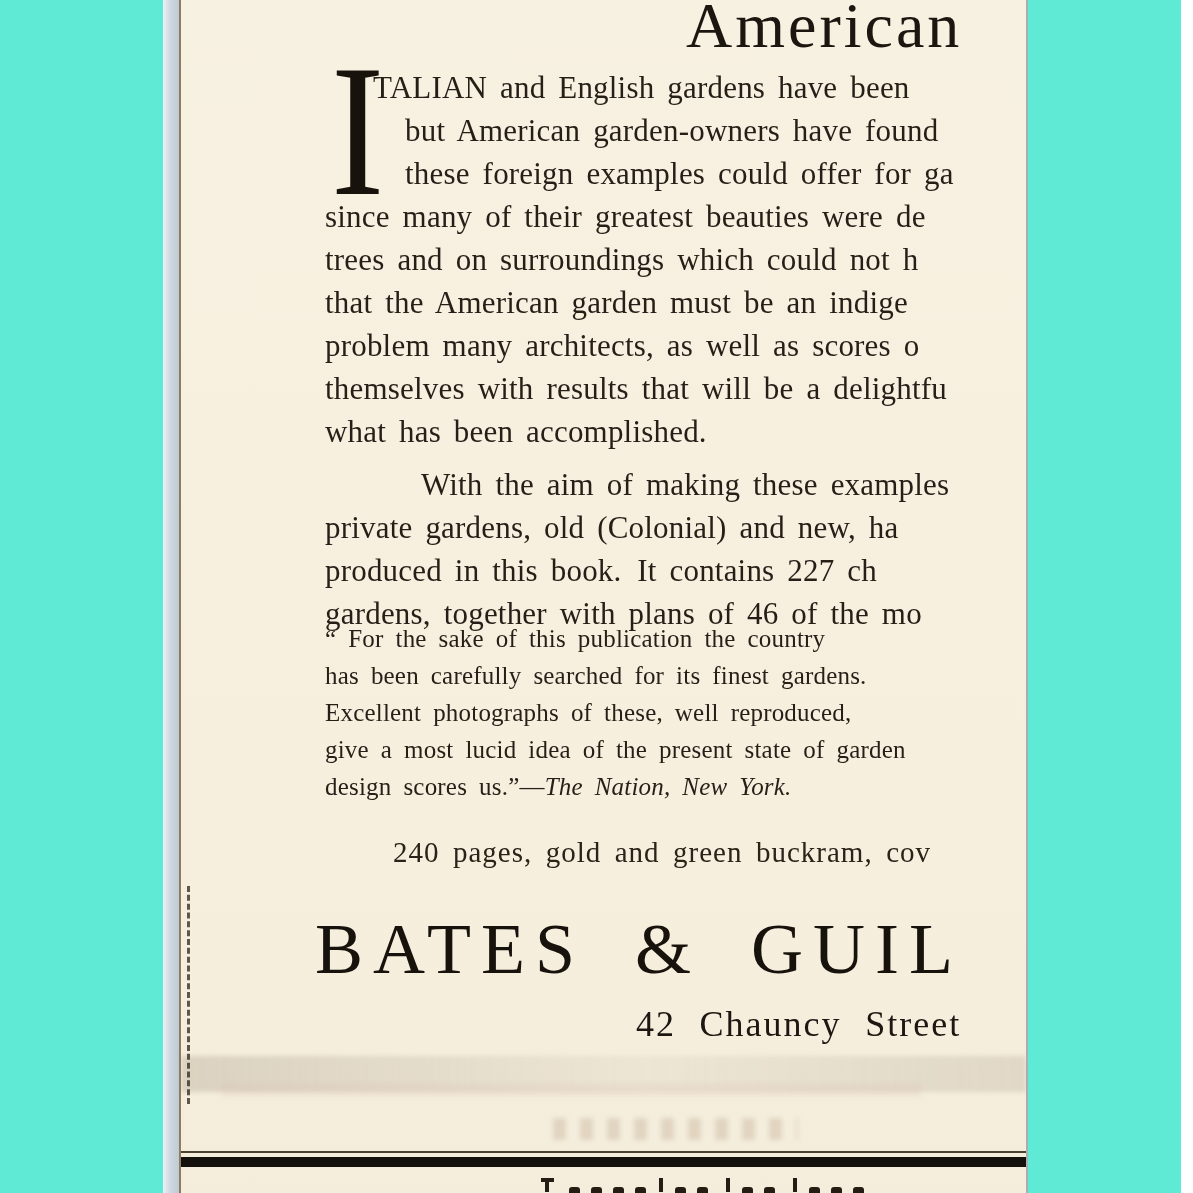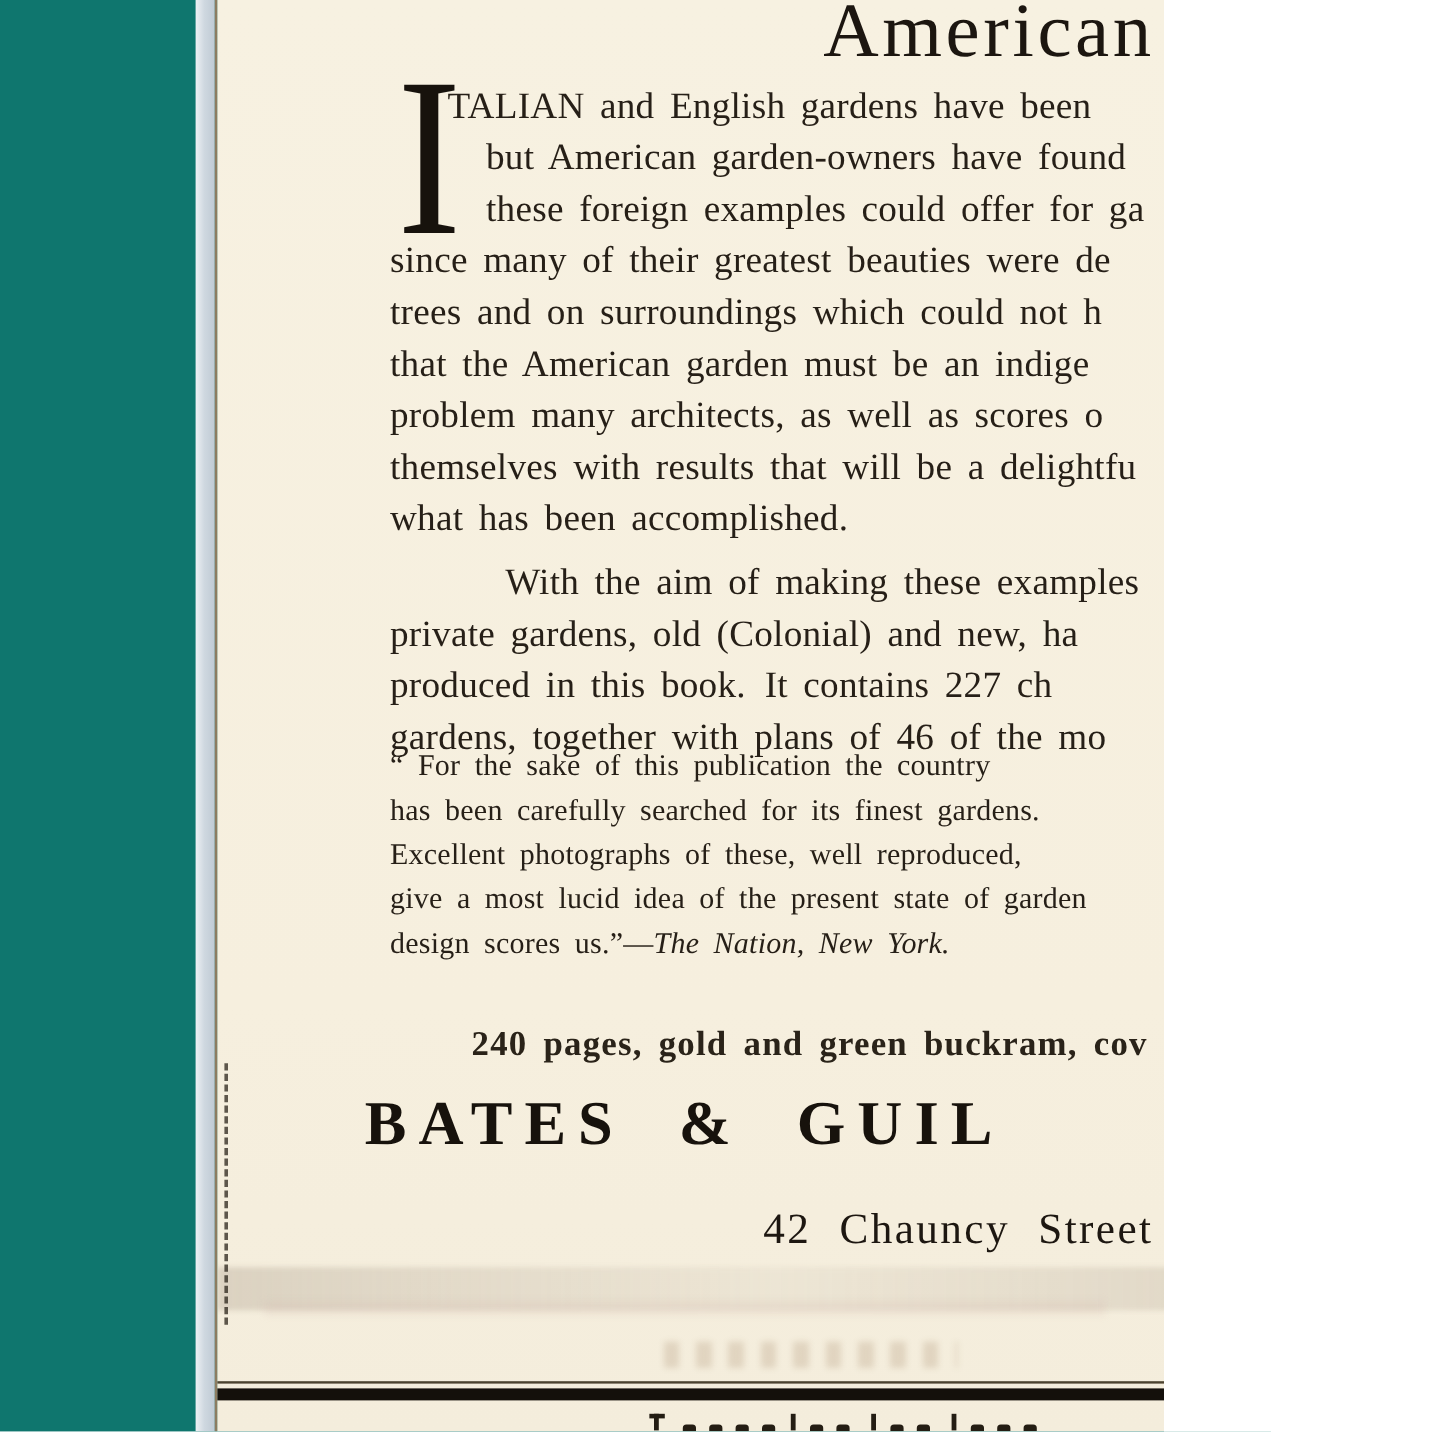--- a/index.html
+++ b/index.html
@@ -1,37 +1,37 @@
 <!DOCTYPE html>
 <html><head>
 <meta charset="utf-8">
 <style>
   html,body{margin:0;padding:0;background:#ffffff;}
-  #scan{position:relative;width:970px;height:1193px;background:#0f766e;overflow:hidden;
+  #scan{position:relative;width:1181px;height:1193px;background:#5eead4;overflow:hidden;
         font-family:"Liberation Serif", serif;}
   
   #edge-strip{position:absolute;left:163px;top:0;width:16px;height:1193px;
               background:linear-gradient(90deg,#eef1f4 0%,#cfd8e0 45%,#bfcad4 100%);}
   
   #paper{position:absolute;left:179px;top:0;width:845px;height:1193px;
          background:linear-gradient(180deg,#f7f1e1 0%,#f6efde 70%,#f4eddc 100%);
          border-left:2px solid #8c7c60;border-right:2px solid #a9aeb3;
          overflow:hidden;color:#261f17;}
   .line{position:absolute;white-space:nowrap;font-size:31px;line-height:43px;
         word-spacing:0.16em;letter-spacing:0.2px;}
   .qline{position:absolute;white-space:nowrap;font-size:25px;line-height:37px;
          word-spacing:0.22em;letter-spacing:0.2px;}
   #title{position:absolute;left:505px;top:-9px;font-size:64px;line-height:1.1;
          letter-spacing:3px;color:#1c1610;white-space:nowrap;font-weight:400;}
   #dropcap{position:absolute;left:150px;top:54px;font-size:160px;line-height:0.82;
            transform:scaleY(1.18);transform-origin:top left;color:#17120c;}
-  #binding{position:absolute;left:212px;top:836px;font-size:29px;font-weight:700;
-           letter-spacing:1px;word-spacing:0.18em;white-space:nowrap;color:#2a2319;margin-top:18px;}
-  #publisher{position:absolute;left:123px;top:906px;font-size:52px;line-height:1.2;
-             letter-spacing:10px;word-spacing:22px;white-space:nowrap;color:#17120c;font-weight:bold;}
+  #binding{position:absolute;left:212px;top:836px;font-size:29px;font-weight:400;
+           letter-spacing:1px;word-spacing:0.18em;white-space:nowrap;color:#2a2319;}
+  #publisher{position:absolute;left:134px;top:906px;font-size:72px;line-height:1.2;
+             letter-spacing:10px;word-spacing:22px;white-space:nowrap;color:#17120c;}
   #address{position:absolute;left:455px;top:1003px;font-size:36px;font-weight:400;
            letter-spacing:2px;word-spacing:0.35em;white-space:nowrap;color:#1d1711;}
   .ital{font-style:italic;}
   #rule-thin{position:absolute;left:0;top:1151px;width:845px;height:2px;background:#4b422f;}
   #rule-thick{position:absolute;left:0;top:1157px;width:845px;height:10px;background:#14100b;}
   #binder-dashes{position:absolute;left:6px;top:886px;height:218px;width:0;
                  border-left:3px dashed rgba(35,28,18,0.72);}
   #smudge{position:absolute;left:0;top:1056px;width:845px;height:36px;
           background:linear-gradient(90deg,rgba(178,165,148,.38) 0%,rgba(198,188,172,.16) 55%,rgba(178,165,148,.30) 100%);
           filter:blur(2px);}

